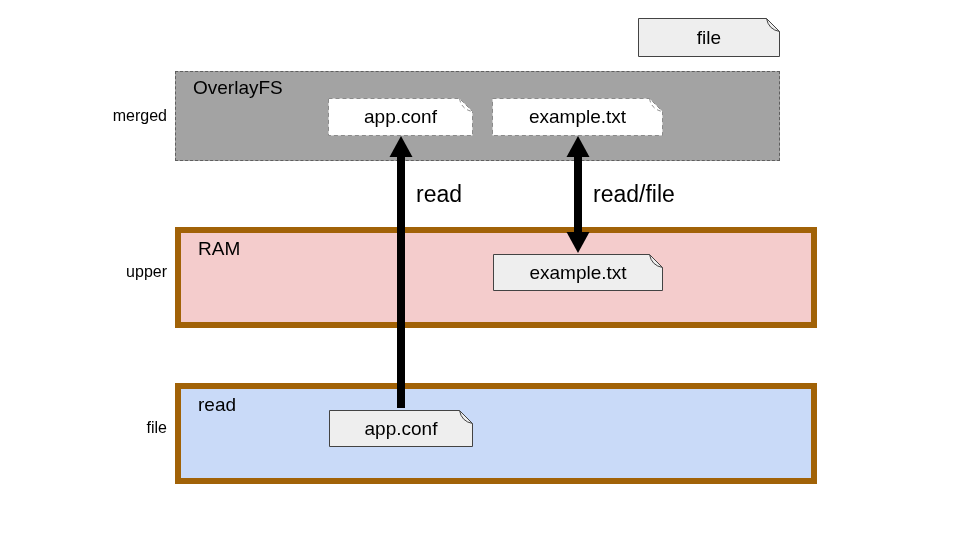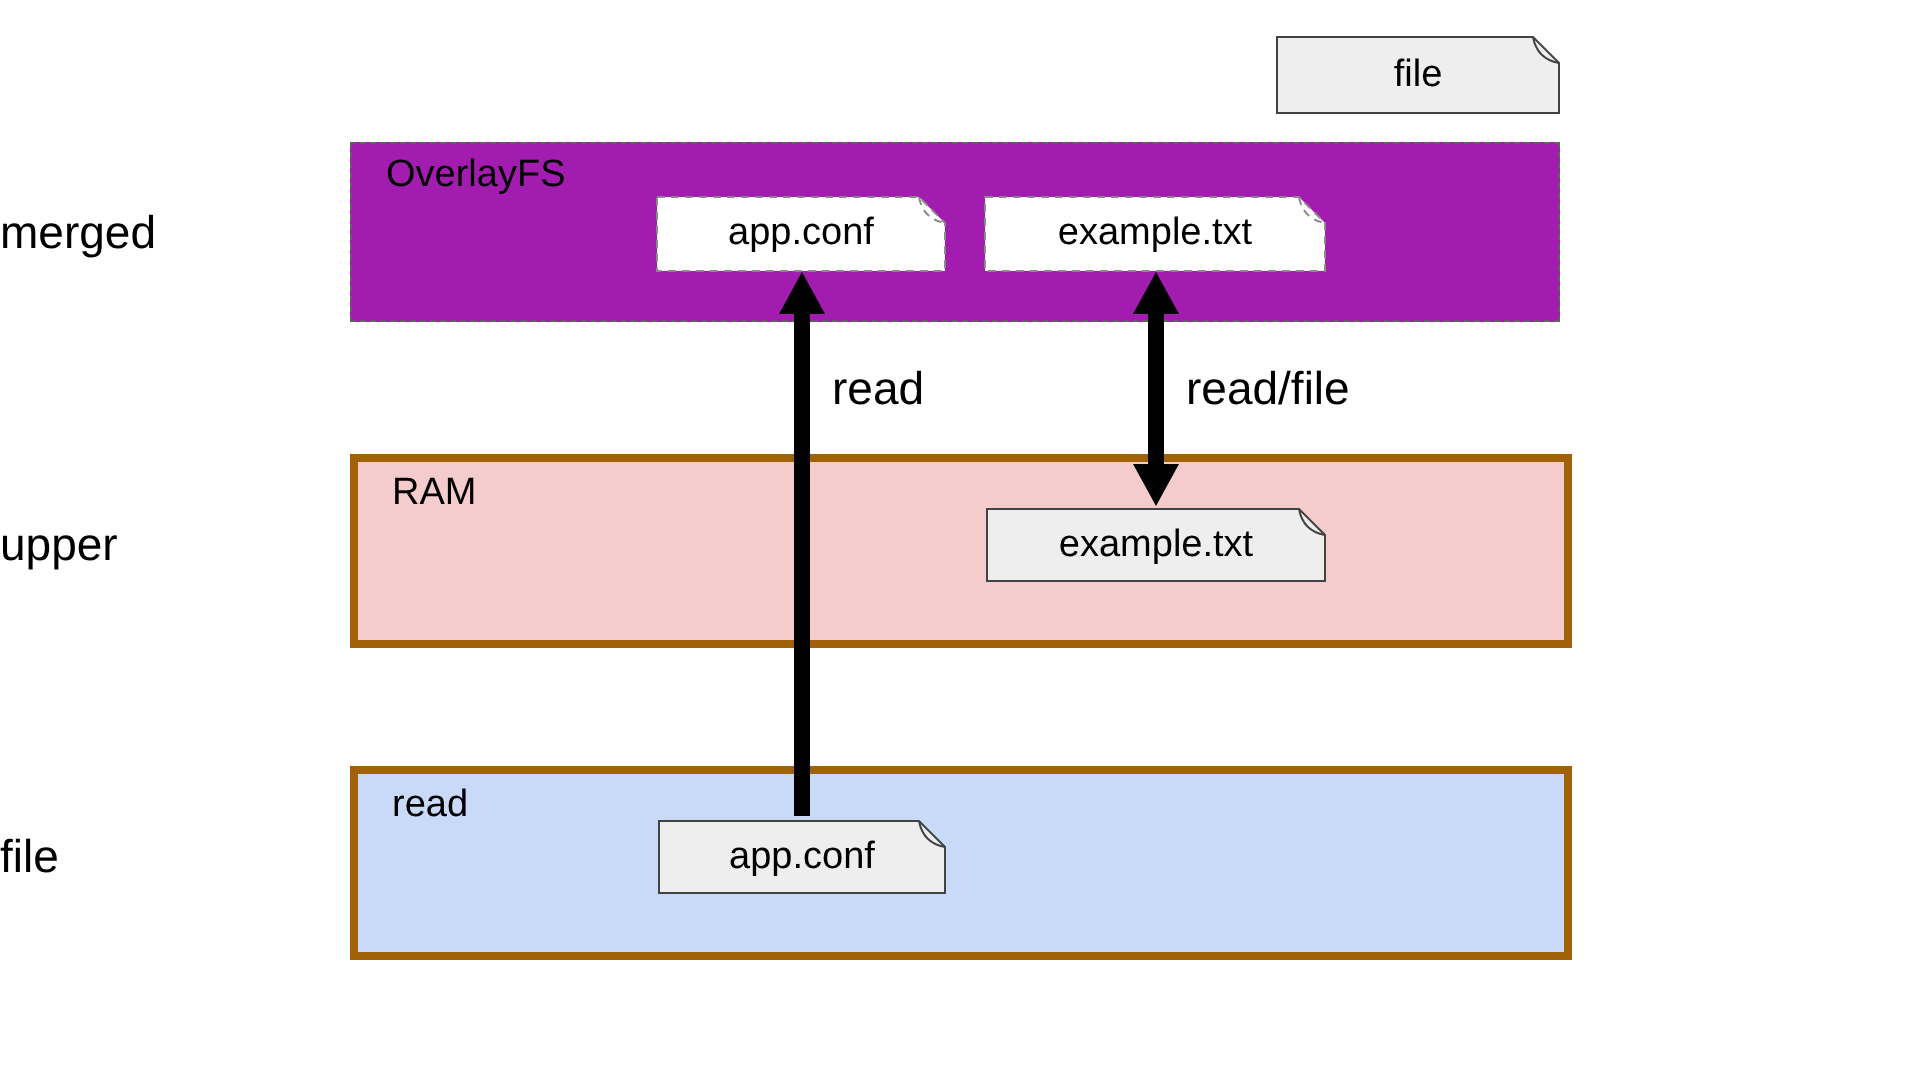--- a/index.html
+++ b/index.html
@@ -2,29 +2,29 @@
 <html><head>
 <meta charset="utf-8">
 <style>
   html,body{margin:0;padding:0;background:#ffffff;}
   .canvas{
     position:relative;width:960px;height:540px;background:#ffffff;overflow:hidden;
     font-family:"Liberation Sans",sans-serif;color:#000;
   }
   
   .layer{position:absolute;left:175px;width:603px;box-sizing:content-box;}
-  .layer.solid{border:4px solid #a16207;}
+  .layer.solid{border:6px solid #a16207;padding-left:27px;}
   .layer.dashed{border:1px dashed #5f5f5f;}
   .layer-label{
     position:absolute;left:17px;top:5px;font-size:19px;line-height:22px;white-space:nowrap;
   }
   
   .side-label{
-    position:absolute;left:0;width:167px;text-align:left;
-    font-size:23px;line-height:22px;
+    position:absolute;left:0;width:167px;text-align:right;
+    font-size:16px;line-height:22px;
   }
   
   .filebox{position:absolute;}
   .filebox svg{position:absolute;left:0;top:0;width:100%;height:100%;display:block;}
   .filebox .fb-label{
     position:absolute;left:0;top:0;right:0;bottom:0;
     display:flex;align-items:center;justify-content:center;
     font-size:19px;white-space:nowrap;
   }
   .fb-solid path{stroke:#434343;stroke-width:1;}
@@ -44,21 +44,21 @@
       <path d="M0.5,0.5 H128.5 L141.5,13.5 V38.5 H0.5 Z" fill="#eeeeee"></path>
       <path class="fb-fold" d="M128.5,0.5 Q130.5,11.5 141.5,13.5"></path>
     </svg>
     <span class="fb-label">file</span>
   </div>
 
   <div class="side-label" style="top:105px;">merged</div>
   <div class="side-label" style="top:261px;">upper</div>
   <div class="side-label" style="top:417px;">file</div>
 
-  <div class="layer dashed" style="top: 71px; height: 88px; background-color: #a21caf;">
+  <div class="layer dashed" style="top: 71px; height: 88px; background-color: #a3a3a3;">
     <span class="layer-label">OverlayFS</span>
   </div>
 
   <div class="layer solid" style="top: 227px; height: 89px; background-color: rgb(244, 204, 204);">
     <span class="layer-label">RAM</span>
   </div>
 
   <div class="layer solid" style="top: 383px; height: 89px; background-color: rgb(201, 218, 248);">
     <span class="layer-label">read</span>
   </div>

